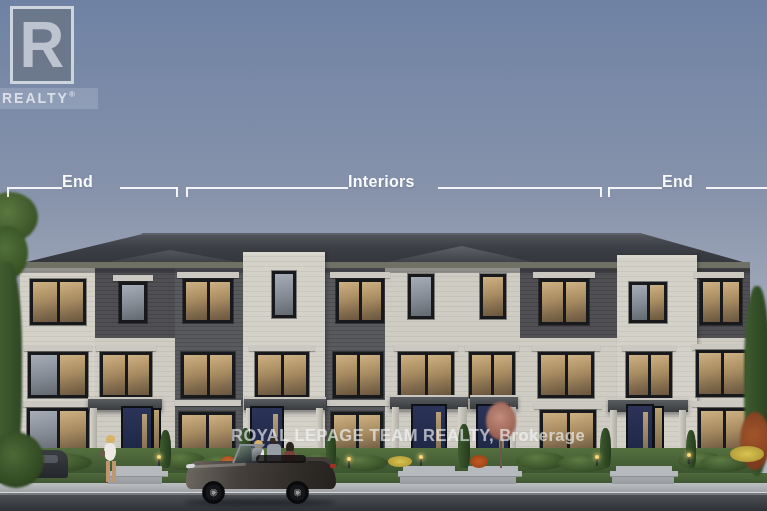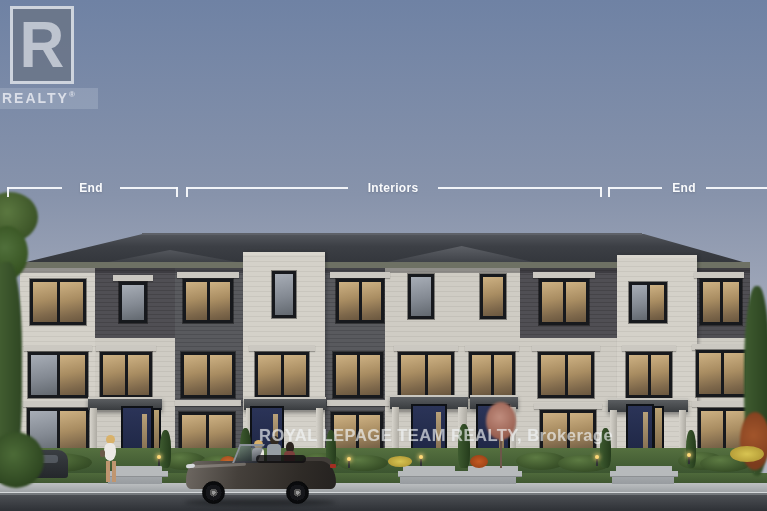--- a/index.html
+++ b/index.html
@@ -29,24 +29,24 @@
   .walk{position:absolute;background:linear-gradient(#a9adb0,#989ca0);}
   .hedge{position:absolute;border-radius:50%;background:radial-gradient(ellipse at 40% 30%,#5d7b43,#3a5229 65%,#2b401f);}
   .cyp{position:absolute;border-radius:45% 45% 30% 30%;background:linear-gradient(90deg,#3d5a2f,#253c1c);}
   .flower{position:absolute;border-radius:50%;}
   .bollard-stem{position:absolute;width:2px;height:8px;background:#2f3134;}
   .bollard-dot{position:absolute;width:4px;height:4px;border-radius:50%;background:#ffd878;box-shadow:0 0 4px 1px rgba(255,216,120,.85);}
   .foliage{position:absolute;border-radius:50%;filter:blur(1px);}
   .fig{position:absolute;}
   .bk-line{position:absolute;top:187px;height:2px;background:rgba(251,252,254,.92);}
   .bk-tick{position:absolute;top:187px;width:2px;height:10px;background:rgba(251,252,254,.92);}
-  .bk-label{position:absolute;top:181px;color:var(--annotation);font-size:12px;font-weight:600;
-    letter-spacing:.3px;text-align:center;text-shadow:0 1px 2px rgba(90,100,120,.45);}
+  .bk-label{position:absolute;top:173px;color:var(--annotation);font-size:16px;font-weight:600;
+    letter-spacing:.3px;text-align:left;text-shadow:0 1px 2px rgba(90,100,120,.45);}
   #brokerage{position:absolute;left:231px;top:426px;white-space:nowrap;font-size:16.5px;font-weight:bold;
-    letter-spacing:.5px;color:rgba(243,245,248,.55);text-shadow:0 0 1px rgba(255,255,255,.25);margin-left:28px;}
+    letter-spacing:.5px;color:rgba(243,245,248,.55);text-shadow:0 0 1px rgba(255,255,255,.25);}
   #realtor{position:absolute;left:0;top:0;width:110px;opacity:.95;}
   #realtor .box{position:absolute;left:10px;top:6px;width:64px;height:78px;background:rgba(106,117,136,.92);
     border:3px solid rgba(230,234,240,.85);box-sizing:border-box;display:flex;align-items:center;justify-content:center;}
   #realtor .rletter{font-size:62px;font-weight:800;color:#c2c8d2;line-height:1;transform:scaleY(1.05);}
   #realtor .word{position:absolute;left:0px;top:88px;width:96px;padding:2px 0 3px 2px;background:rgba(240,243,248,.18);
     color:rgba(228,231,238,.95);font-size:14px;font-weight:600;letter-spacing:2px;white-space:nowrap;}
   #realtor .reg{font-size:8px;vertical-align:super;letter-spacing:0;}
 </style>
 </head>
 <body>

